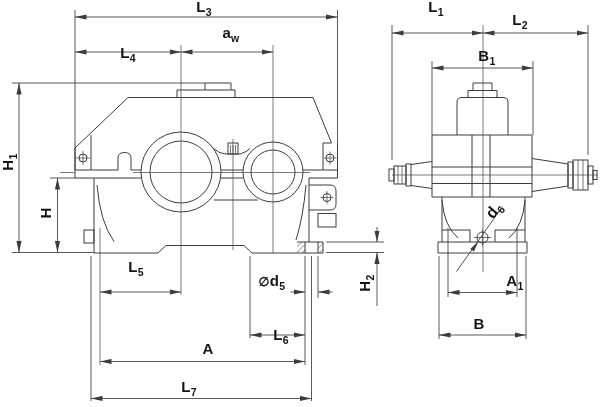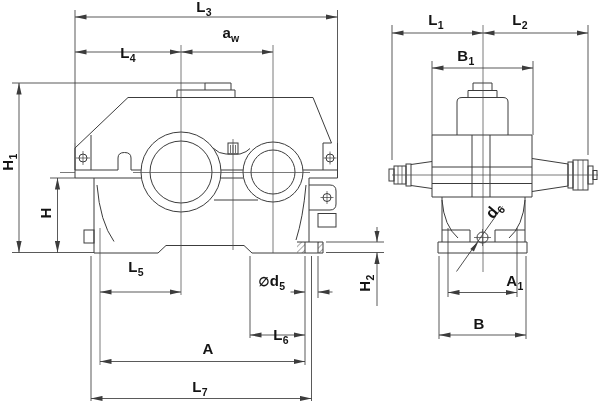--- a/index.html
+++ b/index.html
@@ -159,22 +159,22 @@
 
   <div class="dim-label" style="left:204px;top:8px"><span>L</span><span class="sub">3</span></div>
   <div class="dim-label" style="left:128px;top:54px"><span>L</span><span class="sub">4</span></div>
   <div class="dim-label" style="left:231px;top:34px"><span>a</span><span class="sub">w</span></div>
   <div class="dim-label rot90" style="left:9px;top:162px"><span>H</span><span class="sub">1</span></div>
   <div class="dim-label rot90" style="left:47px;top:213px"><span>H</span><span class="sub"></span></div>
   <div class="dim-label" style="left:136px;top:268px"><span>L</span><span class="sub">5</span></div>
   <div class="dim-label" style="left:272px;top:282px"><span class="pre">∅</span><span>d</span><span class="sub">5</span></div>
   <div class="dim-label" style="left:281px;top:336px"><span>L</span><span class="sub">6</span></div>
   <div class="dim-label" style="left:208px;top:350px"><span>A</span><span class="sub"></span></div>
-  <div class="dim-label" style="left:200px;top:388px"><span>L</span><span class="sub">7</span></div>
+  <div class="dim-label" style="left:189px;top:388px"><span>L</span><span class="sub">7</span></div>
   <div class="dim-label rot90" style="left:366px;top:283px"><span>H</span><span class="sub">2</span></div>
-  <div class="dim-label" style="left:436px;top:21px"><span>L</span><span class="sub">1</span></div>
+  <div class="dim-label" style="left:436px;top:8px"><span>L</span><span class="sub">1</span></div>
   <div class="dim-label" style="left:520px;top:21px"><span>L</span><span class="sub">2</span></div>
-  <div class="dim-label" style="left:466px;top:57px"><span>B</span><span class="sub">1</span></div>
+  <div class="dim-label" style="left:487px;top:57px"><span>B</span><span class="sub">1</span></div>
   <div class="dim-label rotd6" style="left:495px;top:211px"><span>d</span><span class="sub">6</span></div>
   <div class="dim-label" style="left:515px;top:282px"><span>A</span><span class="sub">1</span></div>
   <div class="dim-label" style="left:479px;top:325px"><span>B</span><span class="sub"></span></div>
 
 </div>
 
 </body></html>

